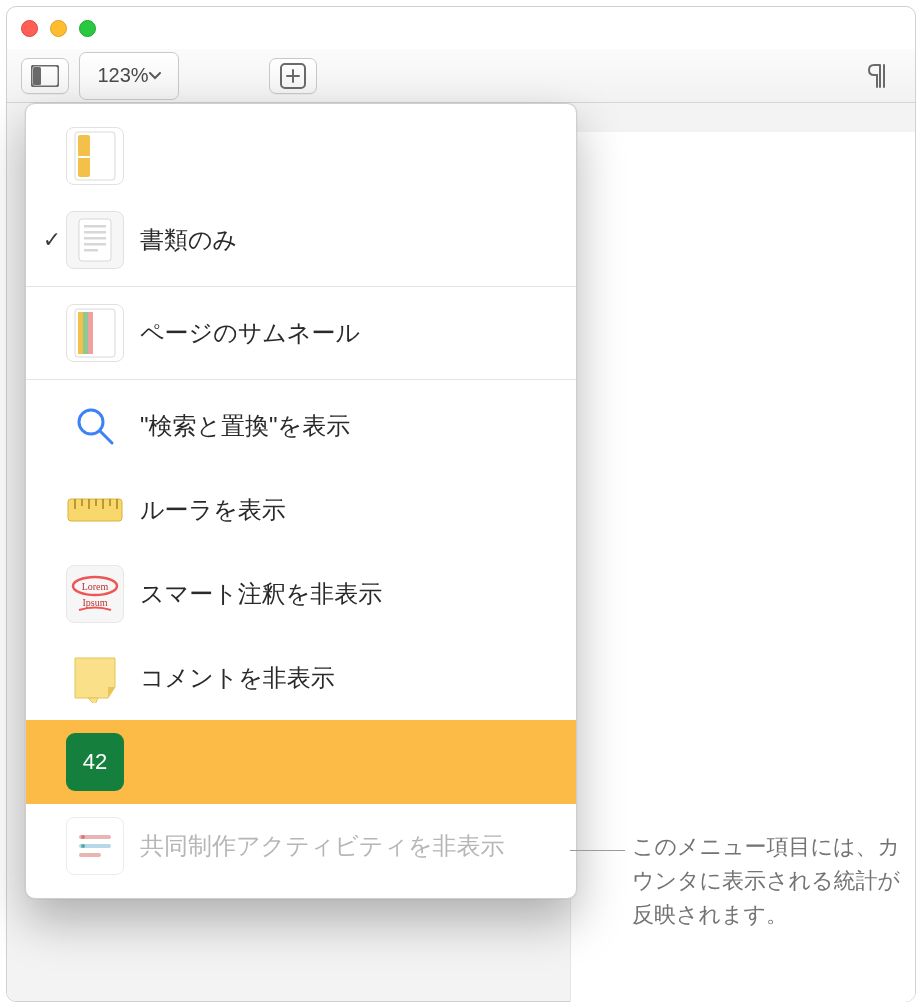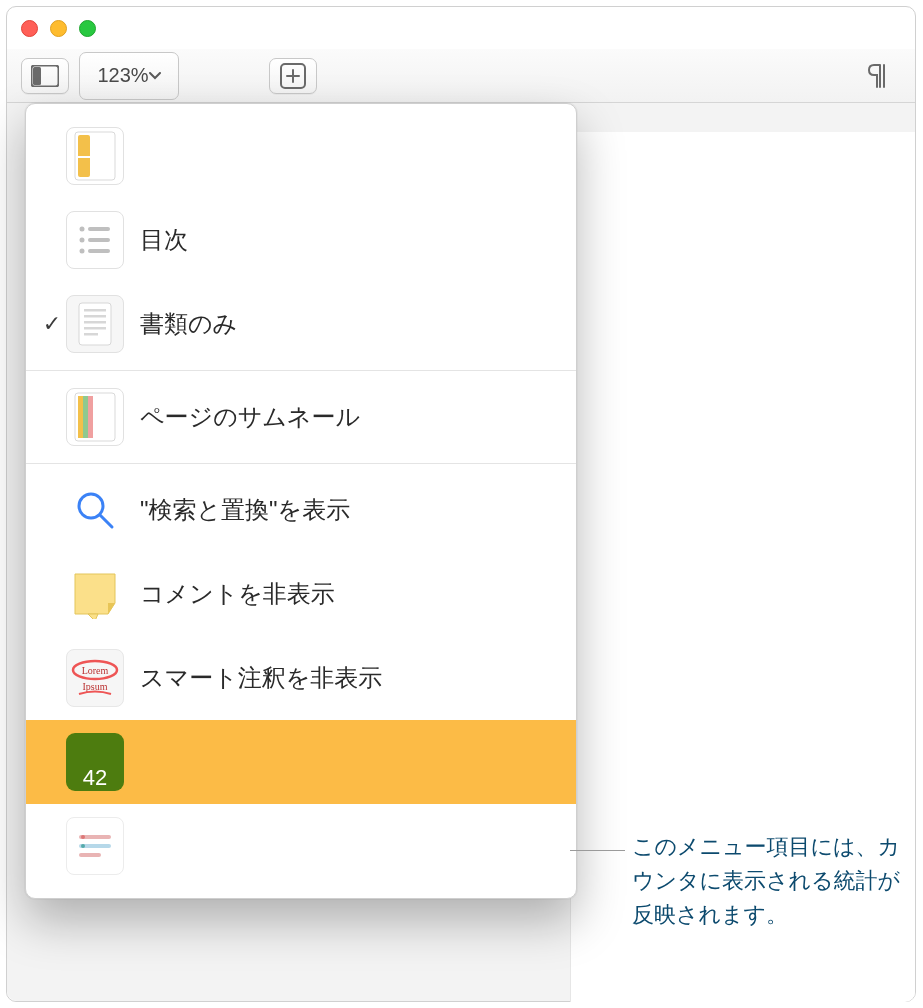--- a/index.html
+++ b/index.html
@@ -145,21 +145,21 @@
     height: 1px;
     background: #9a9a9a;
   }
   .callout-text {
     position: absolute;
     left: 632px;
     top: 830px;
     width: 282px;
     font-size: 22px;
     line-height: 1.55;
-    color: #0c4a6e;
+    color: #737373;
   }
 </style>
 </head>
 <body>
 
 <div class="window">
 
   <div class="titlebar">
     <div class="traffic">
       <div class="tl close"></div>
@@ -205,34 +205,20 @@
       <span class="check"></span>
       <span class="micon" style="border:1px solid #e1e1e1;">
         <svg width="42" height="50" viewBox="0 0 42 50">
           <rect x="1" y="1" width="40" height="48" rx="3" fill="#fff" stroke="#d9d9d9"></rect>
           <rect x="4" y="4" width="12" height="42" fill="#f3c04a" rx="2"></rect>
           <line x1="4" y1="26" x2="16" y2="26" stroke="#fff" stroke-width="2"></line>
         </svg>
       </span>
     </div>
 
-    <div class="menu-item">
-      <span class="check"></span>
-      <span class="micon" style="border:1px solid #e1e1e1;">
-        <svg width="40" height="40" viewBox="0 0 40 40">
-          <circle cx="7" cy="9" r="2.5" fill="#bfbfbf"></circle>
-            <rect x="13" y="7" width="22" height="4" rx="2" fill="#bfbfbf"></rect>
-          <circle cx="7" cy="20" r="2.5" fill="#bfbfbf"></circle>
-            <rect x="13" y="18" width="22" height="4" rx="2" fill="#bfbfbf"></rect>
-          <circle cx="7" cy="31" r="2.5" fill="#bfbfbf"></circle>
-            <rect x="13" y="29" width="22" height="4" rx="2" fill="#bfbfbf"></rect>
-        </svg>
-      </span>
-      <span>目次</span>
-    </div>
 
     <div class="menu-item">
       <span class="check">✓</span>
       <span class="micon" style="border:1px solid #e1e1e1;background:#f6f6f6;">
         <svg width="34" height="44" viewBox="0 0 34 44">
           <rect x="1" y="1" width="32" height="42" rx="3" fill="#fff" stroke="#d7d7d7"></rect>
           <rect x="6" y="7" width="22" height="2.5" fill="#d7d7d7"></rect>
           <rect x="6" y="13" width="22" height="2.5" fill="#d7d7d7"></rect>
           <rect x="6" y="19" width="22" height="2.5" fill="#d7d7d7"></rect>
           <rect x="6" y="25" width="22" height="2.5" fill="#d7d7d7"></rect>
@@ -263,63 +249,82 @@
       <span class="check"></span>
       <span class="micon">
         <svg width="46" height="46" viewBox="0 0 46 46">
           <circle cx="19" cy="19" r="12" fill="none" stroke="#3b82f6" stroke-width="3"></circle>
           <line x1="28" y1="28" x2="40" y2="40" stroke="#3b82f6" stroke-width="3" stroke-linecap="round"></line>
         </svg>
       </span>
       <span>"検索と置換"を表示</span>
     </div>
 
-
     <div class="menu-item">
       <span class="check"></span>
       <span class="micon">
-        <svg width="50" height="50" viewBox="0 0 50 50">
-          <path d="M5 5 H45 V34 L38 45 L5 45 Z" fill="#fbe08a" stroke="#e3c55a"></path>
-          <path d="M38 45 L38 34 L45 34 Z" fill="#e8c557"></path>
-          <path d="M18 45 L25 52 L28 45 Z" fill="#fbe08a" stroke="#e3c55a"></path>
-        </svg>
-      </span>
-      <span>コメントを非表示</span>
+        <svg width="56" height="30" viewBox="0 0 56 30">
+          <rect x="1" y="4" width="54" height="22" rx="3" fill="#f8d86b" stroke="#d7b23f"></rect>
+          <g stroke="#a7822a" stroke-width="1.5">
+            <line x1="8" y1="4" x2="8" y2="14"></line>
+              <line x1="15" y1="4" x2="15" y2="11"></line>
+            <line x1="22" y1="4" x2="22" y2="14"></line>
+              <line x1="29" y1="4" x2="29" y2="11"></line>
+            <line x1="36" y1="4" x2="36" y2="14"></line>
+              <line x1="43" y1="4" x2="43" y2="11"></line>
+            <line x1="50" y1="4" x2="50" y2="14"></line>
+          </g>
+        </svg>
+      </span>
+      <span>ルーラを表示</span>
     </div>
 
     <div class="menu-item">
       <span class="check"></span>
       <span class="micon" style="background:#f6f6f6;border:1px solid #e7e7e7;">
         <svg width="52" height="40" viewBox="0 0 52 40">
           <ellipse cx="26" cy="12" rx="22" ry="9" fill="none" stroke="#e55" stroke-width="2.5"></ellipse>
           <text x="26" y="16" text-anchor="middle" font-size="10" fill="#b33" font-family="Georgia,serif">Lorem</text>
           <text x="26" y="32" text-anchor="middle" font-size="10" fill="#b33" font-family="Georgia,serif">Ipsum</text>
           <path d="M10 36 Q26 31 42 36" fill="none" stroke="#e55" stroke-width="2"></path>
         </svg>
       </span>
       <span>スマート注釈を非表示</span>
     </div>
 
+    <div class="menu-item">
+      <span class="check"></span>
+      <span class="micon">
+        <svg width="50" height="50" viewBox="0 0 50 50">
+          <path d="M5 5 H45 V34 L38 45 L5 45 Z" fill="#fbe08a" stroke="#e3c55a"></path>
+          <path d="M38 45 L38 34 L45 34 Z" fill="#e8c557"></path>
+          <path d="M18 45 L25 52 L28 45 Z" fill="#fbe08a" stroke="#e3c55a"></path>
+        </svg>
+      </span>
+      <span>コメントを非表示</span>
+    </div>
+
     <div class="menu-item sel">
       <span class="check"></span>
-      <span class="micon" style="background:#4d7c0f;border-radius:9px;align-items:flex-end;">
+      <span class="micon" style="background:#15803d;border-radius:9px;">
         <span style="color:#fff;font-size:22px;font-weight:500;">42</span>
       </span>
     </div>
 
     <div class="menu-item disabled">
       <span class="check"></span>
       <span class="micon" style="border:1px solid #ececec;">
         <svg width="40" height="30" viewBox="0 0 40 30">
           <rect x="4" y="4" width="32" height="4" rx="2" fill="#e9b4b4"></rect>
           <rect x="4" y="13" width="32" height="4" rx="2" fill="#b6d8e9"></rect>
           <rect x="4" y="22" width="22" height="4" rx="2" fill="#e9b4b4"></rect>
           <circle cx="8" cy="6" r="2" fill="#d77"></circle>
           <circle cx="8" cy="15" r="2" fill="#5aa"></circle>
         </svg>
       </span>
+      <span>共同制作アクティビティを非表示</span>
     </div>
 
   </div>
 </div>
 
 <div class="callout-line"></div>
 <div class="callout-text">このメニュー項目には、カウンタに表示される統計が反映されます。</div>
 
 </body></html>

